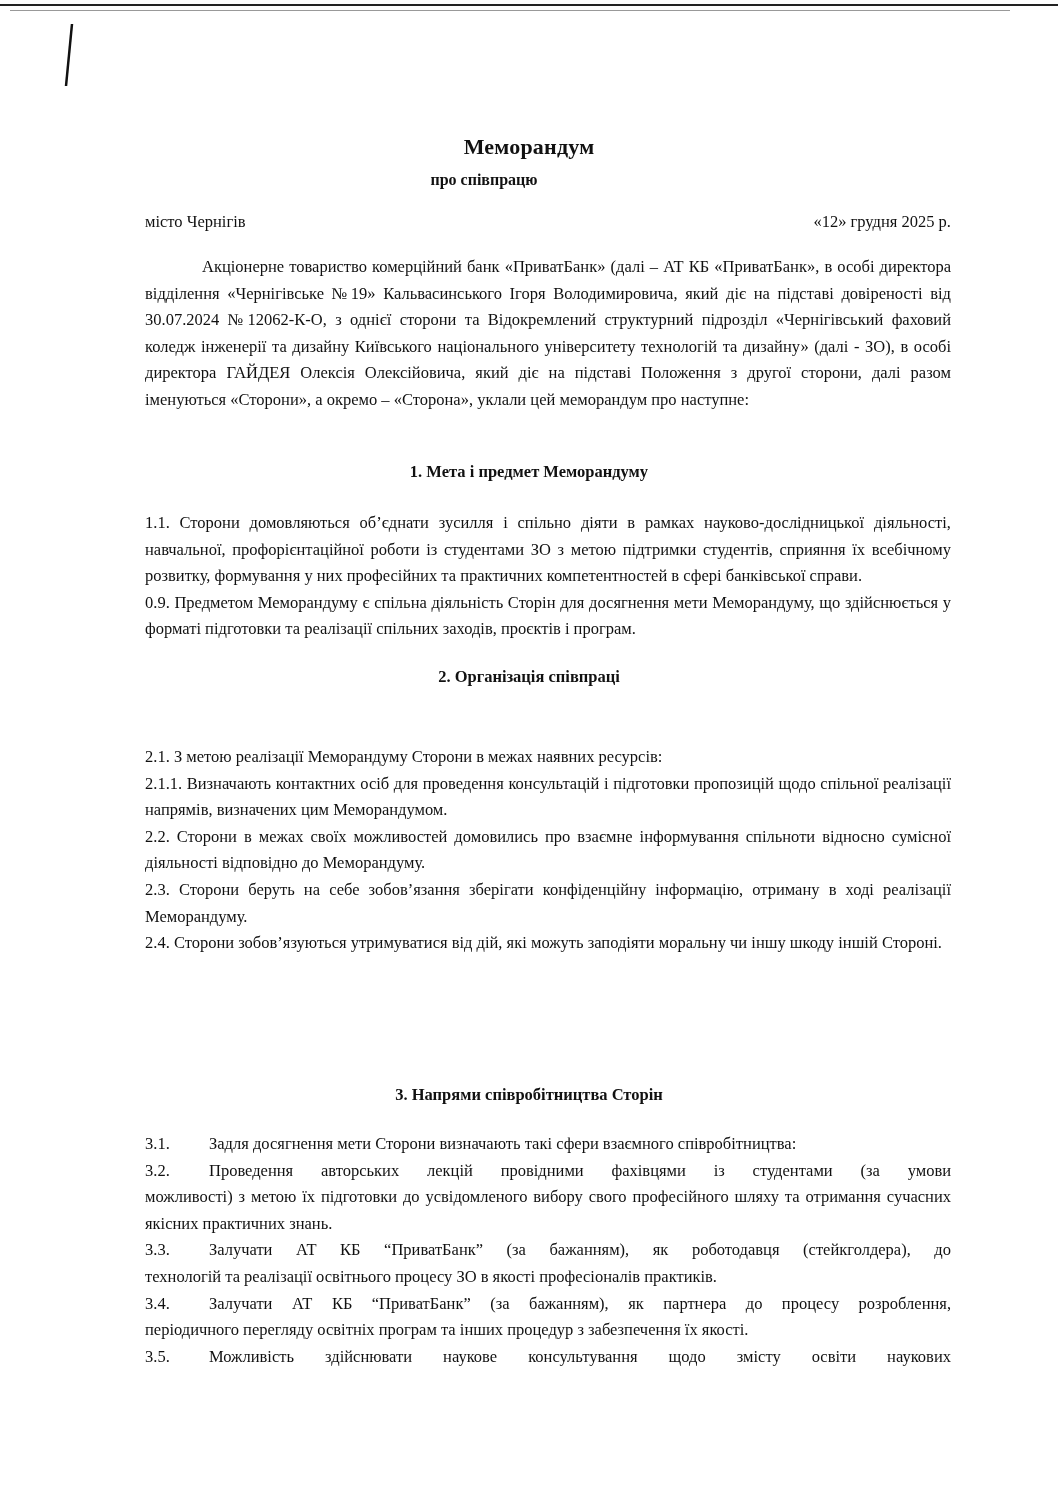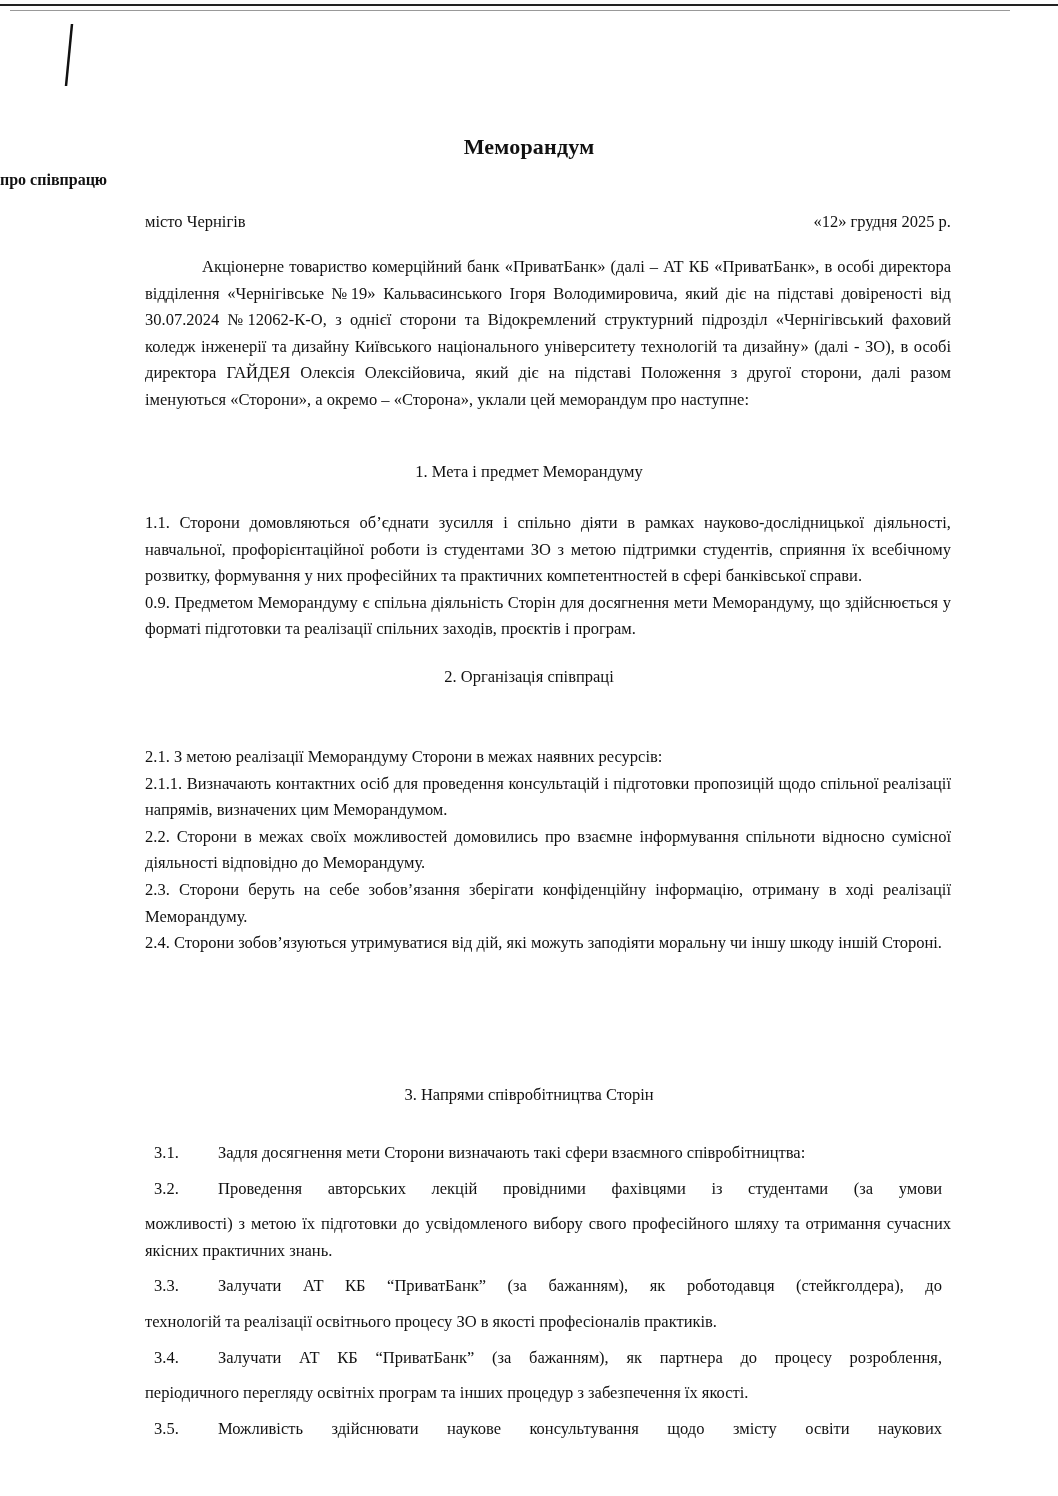--- a/index.html
+++ b/index.html
@@ -6,29 +6,29 @@
   body {
     width: 1058px; height: 1496px; position: relative; overflow: hidden;
     font-family: "Liberation Serif", "DejaVu Serif", serif;
     color: #111;
   }
   .scan-top { position: absolute; left: 0; top: 4px; width: 1058px; height: 2px; background: #222; }
   .scan-top2 { position: absolute; left: 10px; top: 10px; width: 1000px; height: 1px; background: #999; }
   .slash-mark { position: absolute; left: 40px; top: 20px; width: 40px; height: 70px; }
   .title { position: absolute; left: 0; width: 1058px; text-align: center; top: 134px;
     font-weight: bold; font-size: 22px; letter-spacing: 0.2px; }
-  .subtitle { position: absolute; left: 0; width: 968px; top: 171px;
+  .subtitle { position: absolute; left: 0; width: 968px; text-align: center; top: 171px;
     font-weight: bold; font-size: 16px; }
   .city { position: absolute; left: 145px; top: 212px; font-size: 16.5px; }
   .date { position: absolute; right: 107px; top: 212px; font-size: 16.5px; }
   .body-text { position: absolute; left: 145px; width: 806px; font-size: 16.5px; line-height: 26.6px; text-align: justify; }
   .intro { top: 254px; text-indent: 57px; }
-  .section-h { position: absolute; left: 0; width: 1058px; text-align: center; font-weight: normal; font-size: 16.5px; }
+  .section-h { position: absolute; left: 0; width: 1058px; text-align: center; font-weight: bold; font-size: 16.5px; }
   .para { margin: 0; }
-  .num-para { display: flex; margin: 9px; }
+  .num-para { display: flex; margin: 0; }
   .num-para .n { width: 64px; flex: none; }
   .num-para .t { flex: 1; text-align: justify; }
   .wrap-para { margin: 0; text-align: justify; }
 </style>
 </head>
 <body>
 
 <div class="scan-top"></div>
 <div class="scan-top2"></div>
 <svg class="slash-mark" viewBox="0 0 40 70">

